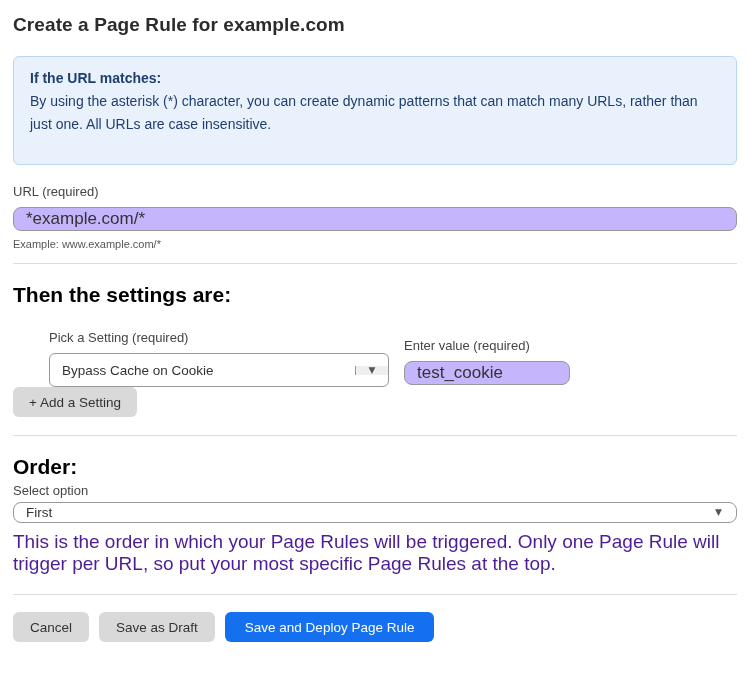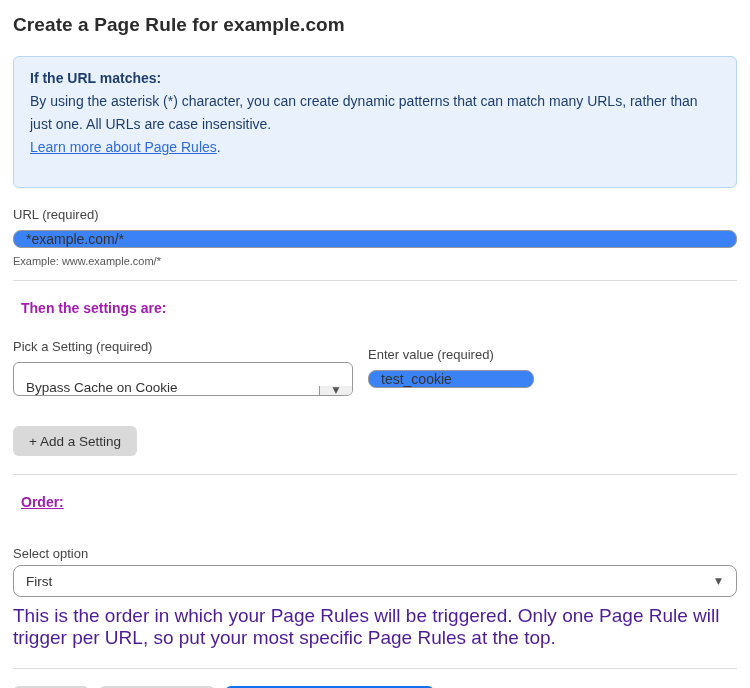--- a/index.html
+++ b/index.html
@@ -42,51 +42,51 @@
   .info-box a.info-link{
     color:var(--link-blue);
     text-decoration:underline;
     cursor:pointer;
   }
   .field-label{
     font-size:13px;color:var(--label-gray);
     margin-bottom:8px;display:block;
   }
   input.text-input{
-    height:18px;
+    height:24px;
     border:1px solid var(--input-border);
     border-radius:8px;
     font-family:"Liberation Sans","DejaVu Sans",sans-serif;
-    font-size:14px;color:#333;
+    font-size:17px;color:#333;
     padding:0 12px;
-    background:#3b82f6;
+    background:#c4b5fd;
     outline:none;
     display:block;
   }
   .full-width{width:724px;}
   .example-text{
     font-size:11px;color:var(--muted-gray);
     margin-top:7px;
   }
   .divider{
     border:none;border-top:1px solid var(--divider);
     margin:0;
   }
   .section-heading{
-    font-size:14px;font-weight:bold;color:#a21caf;
-    margin:8px;
-  }
-  .settings-row{display:flex;align-items:flex-start;}
+    font-size:21px;font-weight:bold;color:#000000;
+    margin:0;
+  }
+  .settings-row{display:flex;align-items:flex-start;margin-left:36px;}
   .setting-col{width:340px;}
   .value-col{margin-left:15px;margin-top:8px;}
   .dropdown{
     width:340px;height:34px;
     border:1px solid var(--input-border);
     border-radius:6px;
-    display:flex;align-items:flex-end;
+    display:flex;align-items:center;
     background:#fff;
     cursor:pointer;
     overflow:hidden;
   }
   .dropdown .dropdown-value{
     flex:1;display:flex;align-items:center;
     padding:0 12px;font-size:13.5px;color:#333;
     white-space:nowrap;
   }
   .dropdown .dropdown-arrow-btn{
@@ -105,23 +105,23 @@
     height:30px;border:none;border-radius:6px;
     font-family:"Liberation Sans","DejaVu Sans",sans-serif;
     font-size:13.5px;color:#333;
     background:var(--btn-gray);
     padding:0 17px;cursor:pointer;
   }
   .btn-blue{
     background:var(--btn-blue);color:#fff;
     padding:0 20px;
   }
-  .add-setting-btn{margin-top:30px;padding:0 16px;}
+  .add-setting-btn{padding:0 16px;}
   .select-box{
-    width:724px;height:32px;
+    width:724px;height:21px;
     border:1px solid var(--input-border);
     border-radius:8px;
     background:#fff;
     display:flex;align-items:center;
     padding:0 14px 0 12px;
     font-size:13.5px;color:#333;
     cursor:pointer;
   }
   .select-box .select-value{flex:1;}
   .help-text{
@@ -132,35 +132,34 @@
     display:flex;align-items:center;
     margin-top:17px;
   }
   .footer-buttons .btn{margin-right:10px;}
   
   .gap-url-label{margin-top:8px;}
   .divider-1{margin-top:13px;}
   .heading-then{margin-top:19px;}
   .row-settings{margin-top:23px;}
   .divider-2{margin-top:18px;}
-  .heading-order{margin-top:19px;text-decoration:underline;}
-  .label-select{margin-top:36px;margin-bottom:4px;}
+  .heading-order{margin-top:19px;}
+  .label-select{margin-top:4px;margin-bottom:4px;}
   .divider-3{margin-top:19px;}
 </style>
 </head>
 <body>
 
 <div class="container">
 
   <h1 class="page-title">Create a Page Rule for example.com</h1>
 
   <div class="info-box">
     <div class="info-heading">If the URL matches:</div>
     <div class="info-body">By using the asterisk (*) character, you can create dynamic patterns that can match many URLs, rather than just one. All URLs are case insensitive.</div>
-    <div><a class="info-link">Learn more about Page Rules</a><span>.</span></div>
   </div>
 
   <label class="field-label gap-url-label">URL (required)</label>
   <input class="text-input full-width" type="text" value="*example.com/*" style="">
   <div class="example-text">Example: www.example.com/*</div>
 
   <hr class="divider divider-1">
 
   <div class="section-heading heading-then">Then the settings are:</div>
 

